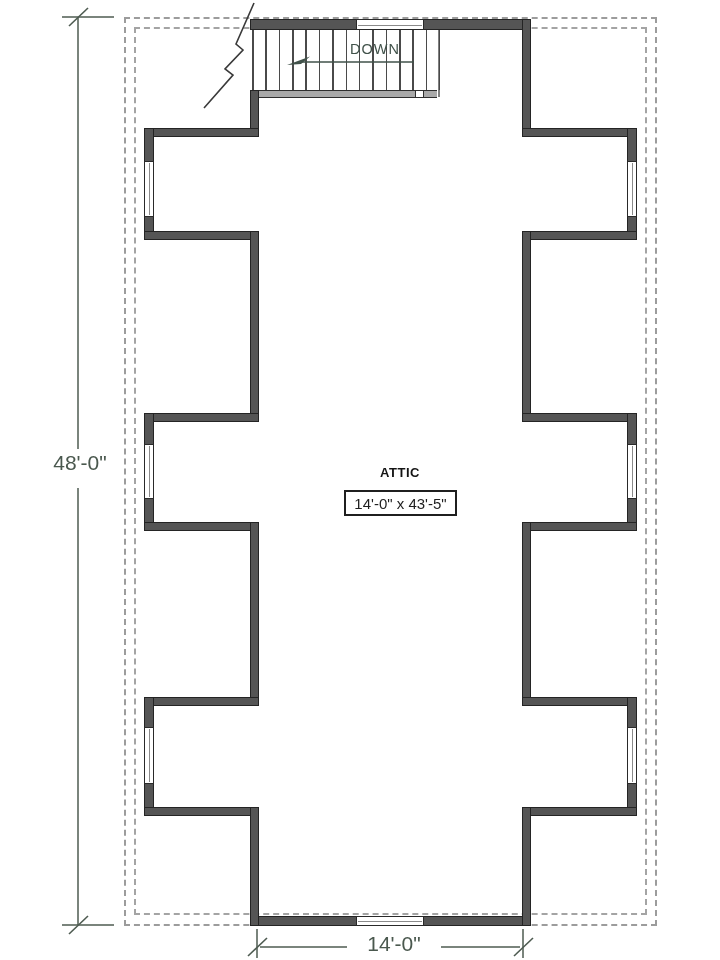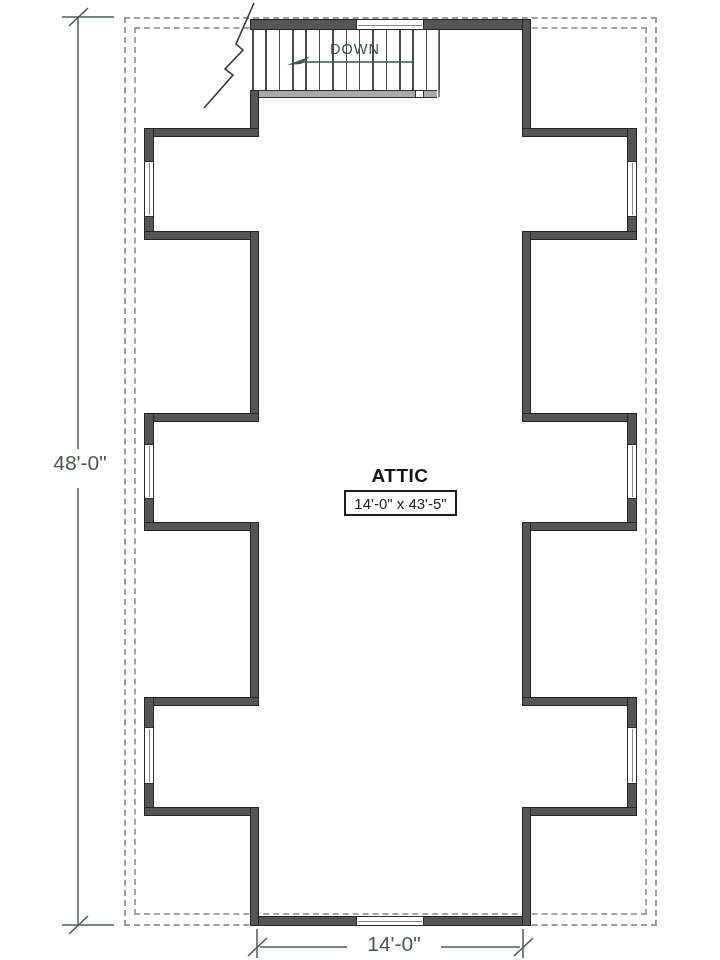--- a/index.html
+++ b/index.html
@@ -21,24 +21,24 @@
   .treads{
     position:absolute;left:252px;top:30px;width:187px;height:60px;z-index:2;
     background:repeating-linear-gradient(90deg,#4a4a4a 0px,#4a4a4a 1.6px,transparent 1.6px,transparent 13.36px);
     border-right:1.6px solid #4a4a4a;
   }
   .landing{position:absolute;left:255px;top:90px;width:182px;height:8px;background:#a9a9a9;
     border-top:1px solid #2e2e2e;border-bottom:1px solid #2e2e2e;box-sizing:border-box;z-index:3;}
   .newel{position:absolute;left:415px;top:90px;width:9px;height:8px;background:#ffffff;
     border:1px solid #2e2e2e;box-sizing:border-box;z-index:4;}
   
-  .down-label{position:absolute;left:330px;top:41px;width:70px;text-align:left;
+  .down-label{position:absolute;left:330px;top:41px;width:70px;text-align:right;
     font-size:14.5px;letter-spacing:1px;color:#41524a;font-weight:500;z-index:6;}
   .room-label{position:absolute;left:355px;top:465px;width:90px;text-align:center;
-    font-size:19px;font-weight:bold;letter-spacing:0.5px;color:#141414;z-index:6;}
+    font-size:13px;font-weight:bold;letter-spacing:0.5px;color:#141414;z-index:6;}
   .size-box{position:absolute;left:344px;top:490px;width:113px;height:26px;background:#ffffff;
     border:2px solid #1f1f1f;box-sizing:border-box;display:flex;align-items:center;justify-content:center;
     font-size:15px;color:#1f1f1f;z-index:6;}
   .dim-text{position:absolute;color:#4a584e;background:#ffffff;text-align:center;z-index:6;}
   .dim-left-text{left:38px;top:451px;width:84px;font-size:21px;}
   .dim-bottom-text{left:347px;top:932px;width:94px;font-size:21px;}
   svg.overlay{position:absolute;left:0;top:0;z-index:5;}
 </style>
 </head>
 <body>

